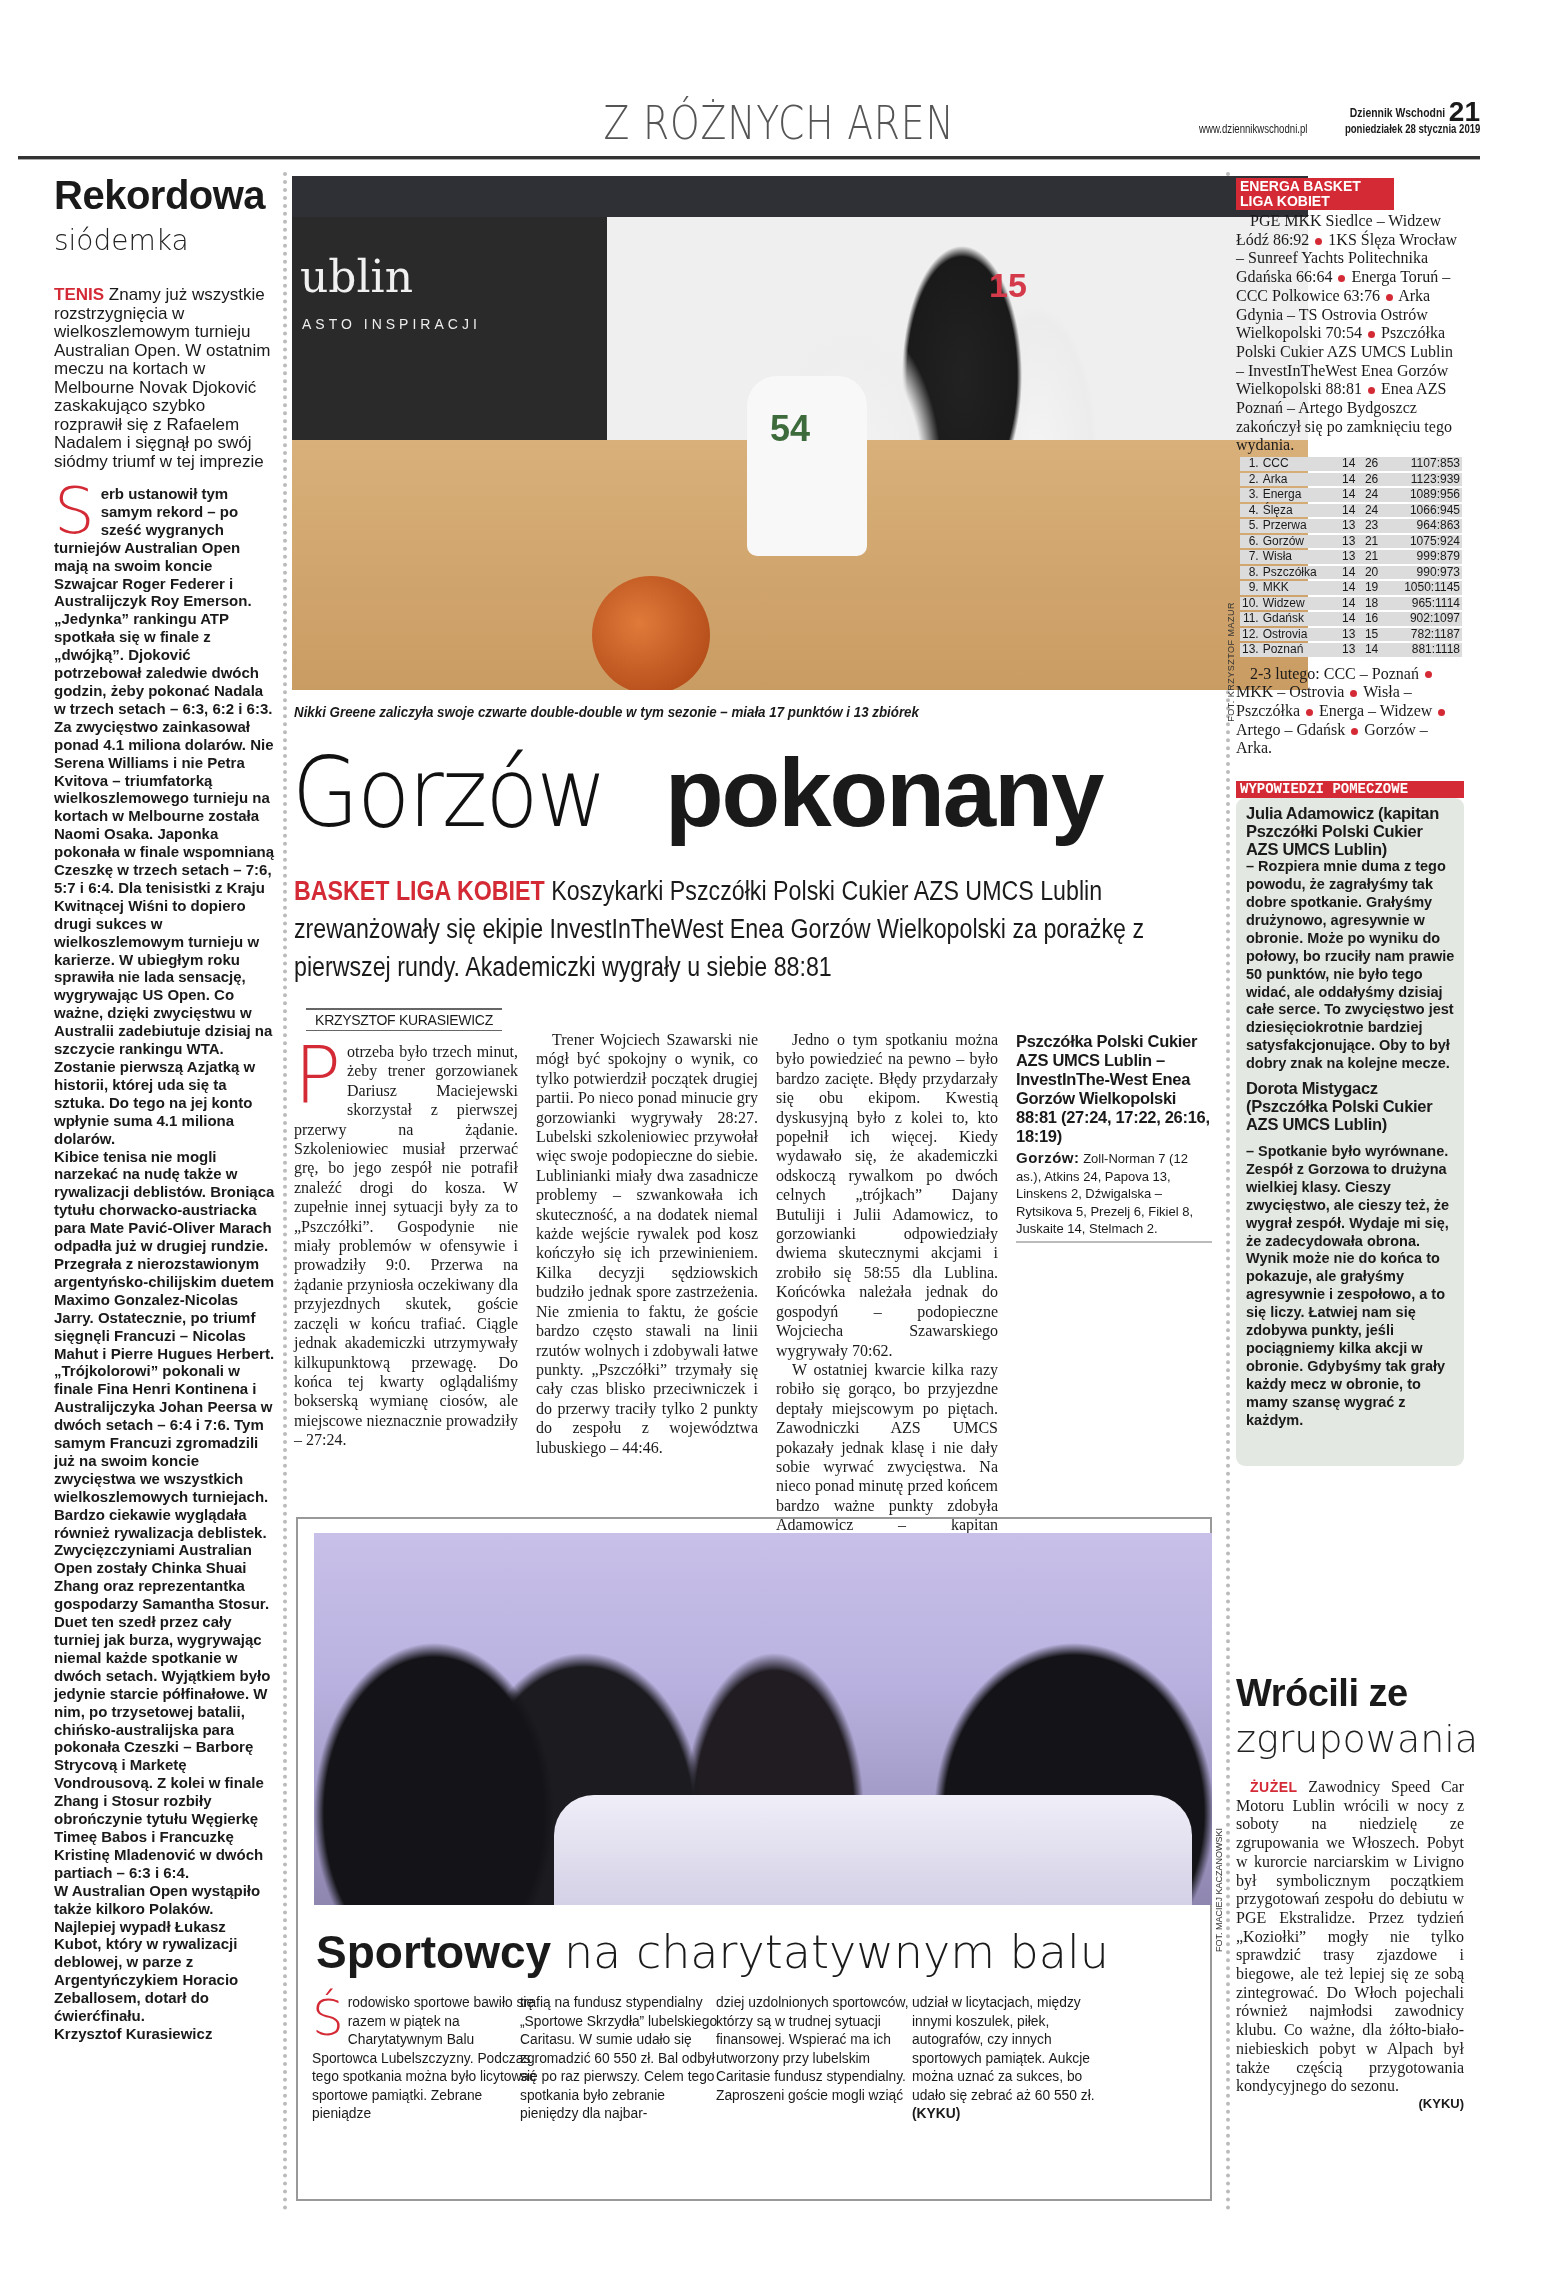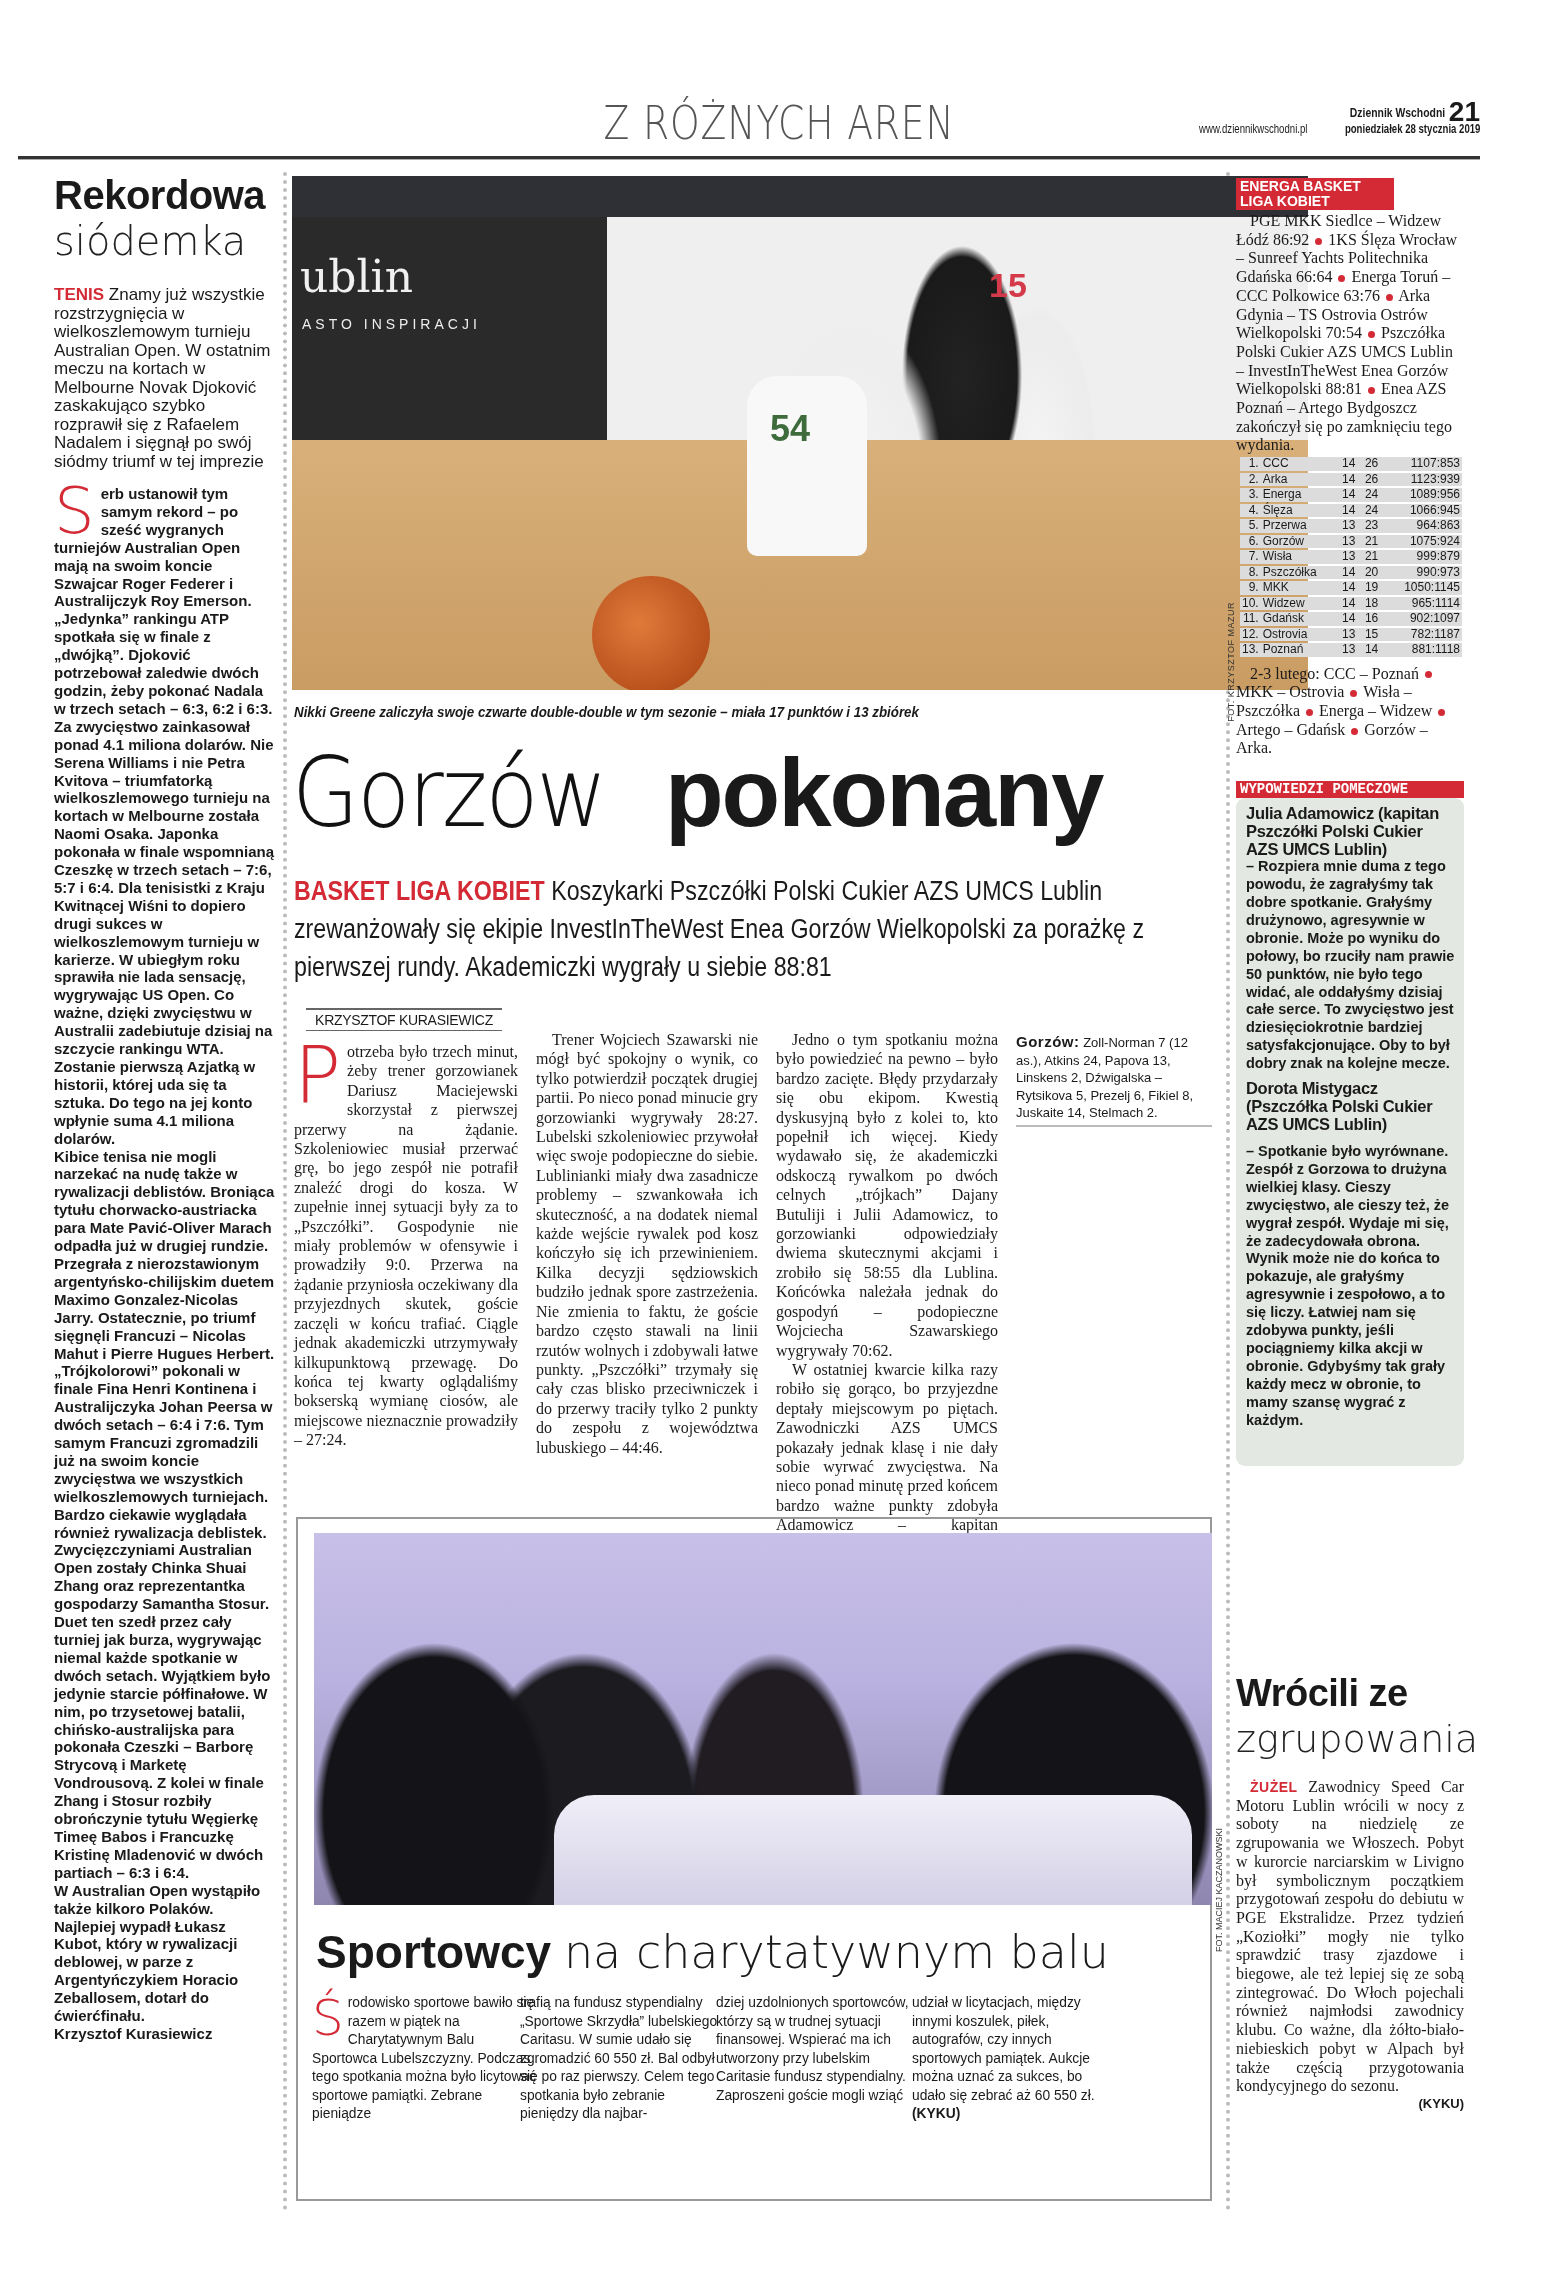--- a/index.html
+++ b/index.html
@@ -17,21 +17,21 @@
   .masthead .url{font-size:12px;transform:scaleX(.8);display:inline-block;transform-origin:right;}
   .masthead .date{font-weight:bold;}
   .top-rule{left:18px;right:78px;top:156px;height:3px;background:#333;border-bottom:1px solid #aaa;}
 
   
   .dots-v{width:0;border-left:4px dotted #bbb;}
 
   
   .lc{left:54px;top:172px;width:222px;}
   .h-bold{font-weight:bold;font-size:40px;line-height:46px;letter-spacing:-0.5px;}
-  .h-light{font-weight:300;font-size:40px;line-height:46px;font-family:"DejaVu Sans",sans-serif;color:#222;}
+  .h-light{font-weight:300;font-size:28px;line-height:46px;font-family:"DejaVu Sans",sans-serif;color:#222;}
   .lead{font-size:17px;line-height:18.5px;margin-top:22px;}
   .lead b{color:#d42a35;}
   .body-sans{font-size:15px;line-height:17.9px;font-weight:bold;margin-top:14px;}
   .dropcap{float:left;font-size:64px;line-height:52px;color:#d42a35;font-weight:300;margin:0 6px 0 0;font-family:"DejaVu Sans",sans-serif;}
   .author-sign{font-weight:900;}
 
   
   .photo1{left:292px;top:176px;width:1016px;height:514px;overflow:hidden;
     background:
       radial-gradient(ellipse 60px 60px at 405px 470px,#c4541f 0,#b14515 40px,transparent 61px),
@@ -172,20 +172,21 @@
   <p class="ni"><span class="dropP">P</span><span>otrzeba było trzech minut, żeby trener gorzowianek Dariusz Maciejewski skorzystał z pierwszej przerwy na żądanie. Szkoleniowiec musiał przerwać grę, bo jego zespół nie potrafił znaleźć drogi do kosza. W zupełnie innej sytuacji były za to „Pszczółki”. Gospodynie nie miały problemów w ofensywie i prowadziły 9:0. Przerwa na żądanie przyniosła oczekiwany dla przyjezdnych skutek, goście zaczęli w końcu trafiać. Ciągle jednak akademiczki utrzymywały kilkupunktową przewagę. Do końca tej kwarty oglądaliśmy bokserską wymianę ciosów, ale miejscowe nieznacznie prowadziły – 27:24.</span></p>
 </div>
 <div class="abs col c2 serif">
   <p>Trener Wojciech Szawarski nie mógł być spokojny o wynik, co tylko potwierdził początek drugiej partii. Po nieco ponad minucie gry gorzowianki wygrywały 28:27. Lubelski szkoleniowiec przywołał więc swoje podopieczne do siebie. Lublinianki miały dwa zasadnicze problemy – szwankowała ich skuteczność, a na dodatek niemal każde wejście rywalek pod kosz kończyło się ich przewinieniem. Kilka decyzji sędziowskich budziło jednak spore zastrzeżenia. Nie zmienia to faktu, że goście bardzo często stawali na linii rzutów wolnych i zdobywali łatwe punkty. „Pszczółki” trzymały się cały czas blisko przeciwniczek i do przerwy traciły tylko 2 punkty do zespołu z województwa lubuskiego – 44:46.</p>
 </div>
 <div class="abs col c3 serif">
   <p>Jedno o tym spotkaniu można było powiedzieć na pewno – było bardzo zacięte. Błędy przydarzały się obu ekipom. Kwestią dyskusyjną było z kolei to, kto popełnił ich więcej. Kiedy wydawało się, że akademiczki odskoczą rywalkom po dwóch celnych „trójkach” Dajany Butuliji i Julii Adamowicz, to gorzowianki odpowiedziały dwiema skutecznymi akcjami i zrobiło się 58:55 dla Lublina. Końcówka należała jednak do gospodyń – podopieczne Wojciecha Szawarskiego wygrywały 70:62.</p>
   <p>W ostatniej kwarcie kilka razy robiło się gorąco, bo przyjezdne deptały miejscowym po piętach. Zawodniczki AZS UMCS pokazały jednak klasę i nie dały sobie wyrwać zwycięstwa. Na nieco ponad minutę przed końcem bardzo ważne punkty zdobyła Adamowicz – kapitan „Pszczółek” zaliczyła akcję 3+1 i niemal zapewniła swojej drużynie wygraną. Ostatecznie lublinianki wygrały 88:81.</p>
 </div>
 <div class="abs c4">
+  <div class="result-head cond">Pszczółka Polski Cukier AZS UMCS Lublin – InvestInThe-West Enea Gorzów Wielkopolski 88:81 (27:24, 17:22, 26:16, 18:19)</div>
   <div class="lineup cond">
     <b class="sans">Gorzów:</b>
     <span>Zoll-Norman 7 (12 as.), Atkins 24, Papova 13, Linskens 2, Dźwigalska – Rytsikova 5, Prezelj 6, Fikiel 8, Juskaite 14, Stelmach 2.</span>
   </div>
 </div>
 
 <div class="abs rc">
   <span class="rbadge sans" style="width:150px;">ENERGA BASKET LIGA KOBIET</span>
   <div class="results serif">
     <span>PGE MKK Siedlce – Widzew Łódź 86:92</span> <span class="dot"></span>

